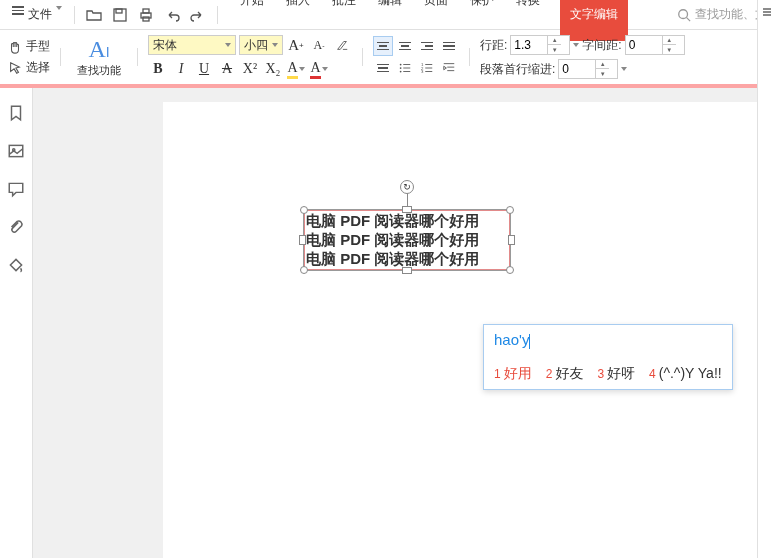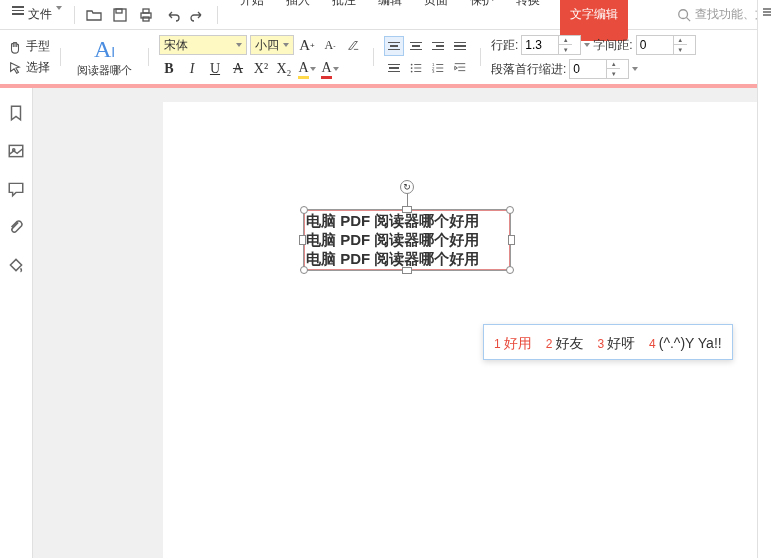--- a/index.html
+++ b/index.html
@@ -46,21 +46,21 @@
 .textbox-inner{border:1px solid #e28a8a;font-family:SimSun,serif;font-size:15px;font-weight:bold;line-height:1.28;padding:0 1px}
 .handle{position:absolute;width:8px;height:8px;border:1px solid #888;background:#fff;border-radius:50%}
 .handle.sq{border-radius:0;width:10px;height:7px}
 .rot{position:absolute;left:50%;top:-30px;transform:translateX(-50%)}
 .rot-line{position:absolute;left:50%;top:-22px;width:1px;height:18px;background:#888}
 .rot-icon{width:14px;height:14px;border:1px solid #888;border-radius:50%;display:flex;align-items:center;justify-content:center;font-size:9px;background:#fff}
 .ime{position:absolute;left:320px;top:222px;border:1px solid #a8ccf0;background:#fff;box-shadow:0 2px 6px rgba(0,0,0,.15);padding:6px 10px;font-size:14px}
 .ime-input{color:#1e88e5;font-size:15px}
 .ime-cursor{display:inline-block;width:1px;height:15px;background:#1e88e5;vertical-align:middle;animation:blink 1s infinite}
 @keyframes blink{50%{opacity:0}}
-.ime-cands{display:flex;gap:14px;margin-top:4px}
+.ime-cands{display:flex;gap:14px;margin-top:16px}
 .ime-cand{color:#333}
 .ime-cand .num{color:#e84c3d;margin-right:3px;font-size:12px}
 .ime-cand.sel{color:#e84c3d}
 </style>
 </head>
 <body>
 
 <div class="topbar">
   <div class="menu-btn">
     <span class="hamburger">
@@ -131,21 +131,21 @@
     <div class="tool-label">
       <svg width="14" height="14" viewBox="0 0 16 16">
           <path fill="none" stroke="#555" stroke-width="1.2" d="M3 2l10 5-4 1 3 5-2 1-3-5-4 3z"></path>
         </svg>
       <span>选择</span>
     </div>
   </div>
   <div class="divider"></div>
   <div class="big-tool">
     <span class="big-icon">A<span style="font-size:14px">I</span></span>
-    <span style="font-size:11px">阅读器哪个</span>
+    <span style="font-size:11px">查找功能</span>
   </div>
   <div class="divider"></div>
   <div class="tool-col">
     <div class="tool-row">
       <div class="select-box wide">
           <span>宋体</span>
           <span class="dd-arrow" style="margin-left:auto"></span>
         </div>
       <div class="select-box">
           <span>小四</span>
@@ -295,20 +295,21 @@
         <div class="handle" style="left:-4px;bottom:-4px"></div>
         <div class="handle sq" style="left:50%;bottom:-4px;transform:translateX(-50%)"></div>
         <div class="handle" style="right:-4px;bottom:-4px"></div>
         <div class="textbox-inner">
           <div>电脑 PDF 阅读器哪个好用</div>
           <div>电脑 PDF 阅读器哪个好用</div>
           <div>电脑 PDF 阅读器哪个好用</div>
         </div>
       </div>
       <div class="ime">
+        <div><span class="ime-input">hao'y</span><span class="ime-cursor"></span></div>
         <div class="ime-cands">
           <span class="ime-cand sel"><span class="num">1</span><span>好用</span></span>
           <span class="ime-cand"><span class="num">2</span><span>好友</span></span>
           <span class="ime-cand"><span class="num">3</span><span>好呀</span></span>
           <span class="ime-cand"><span class="num">4</span><span>(^.^)Y Ya!!</span></span>
         </div>
       </div>
     </div>
   </div>
   <div class="right-bar">

